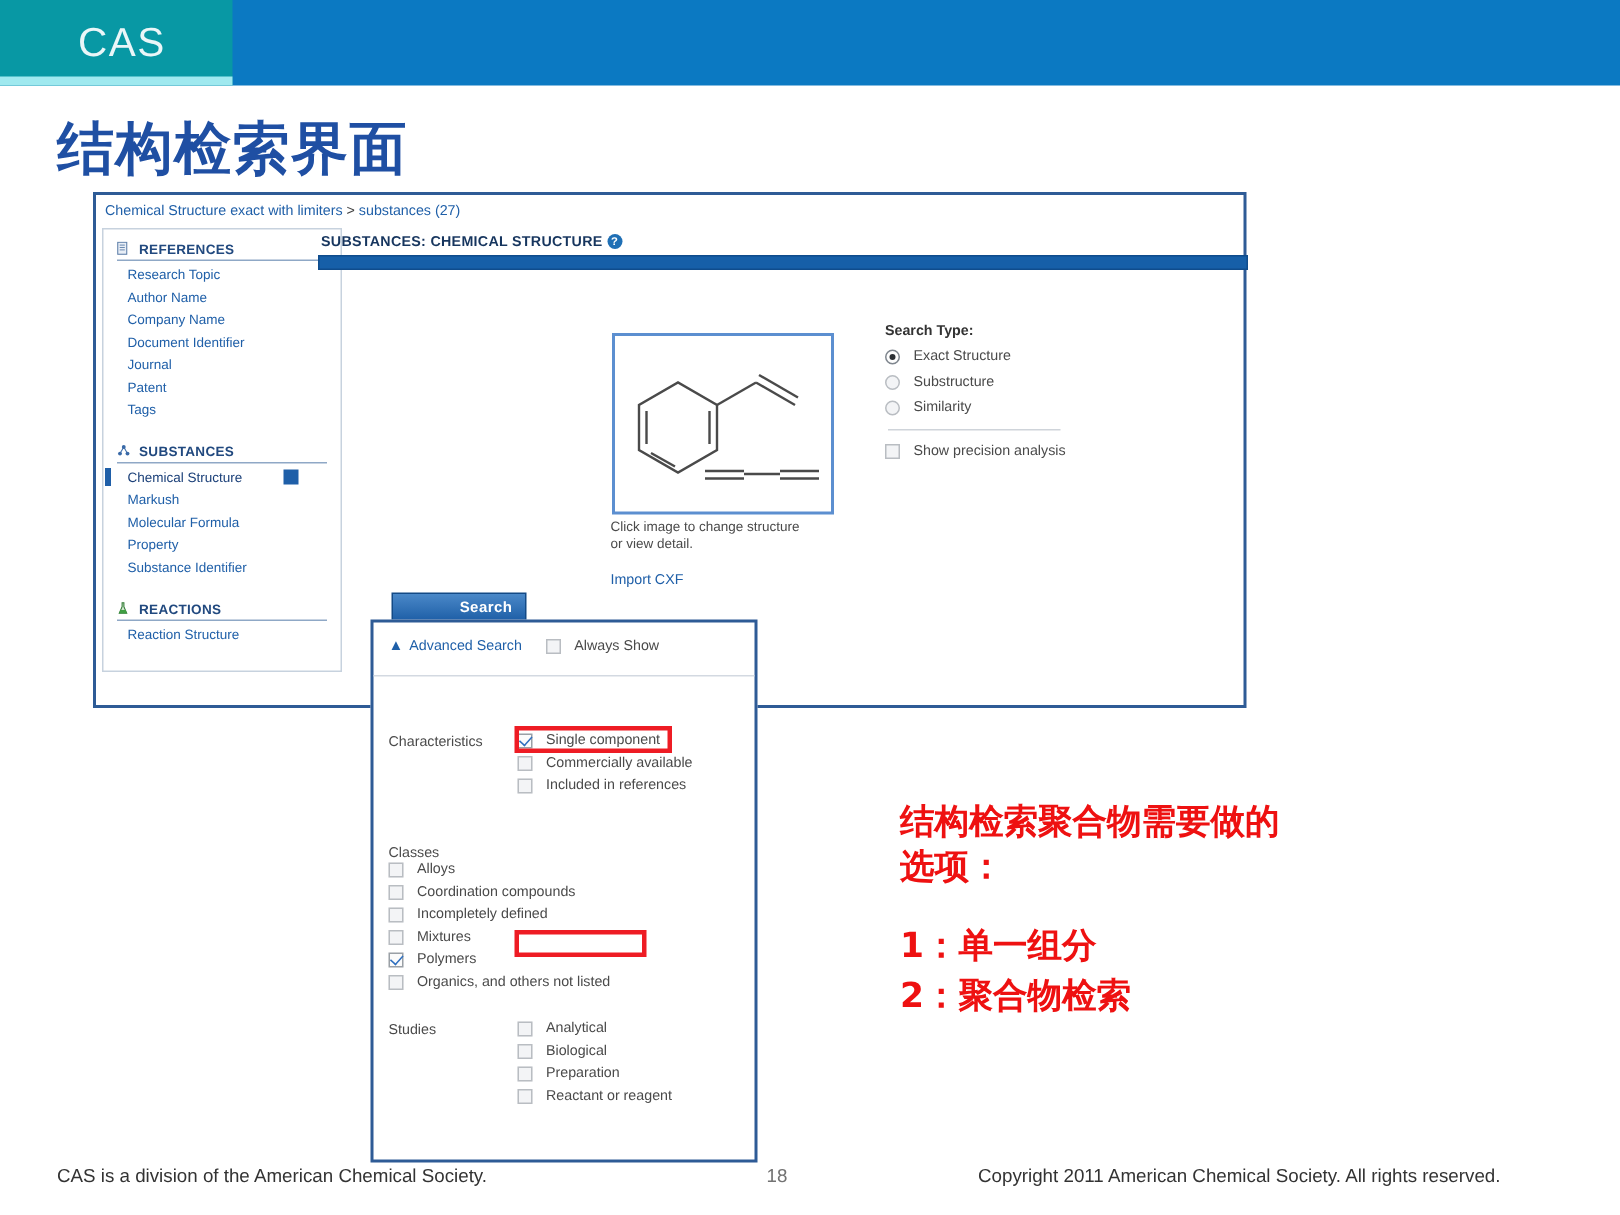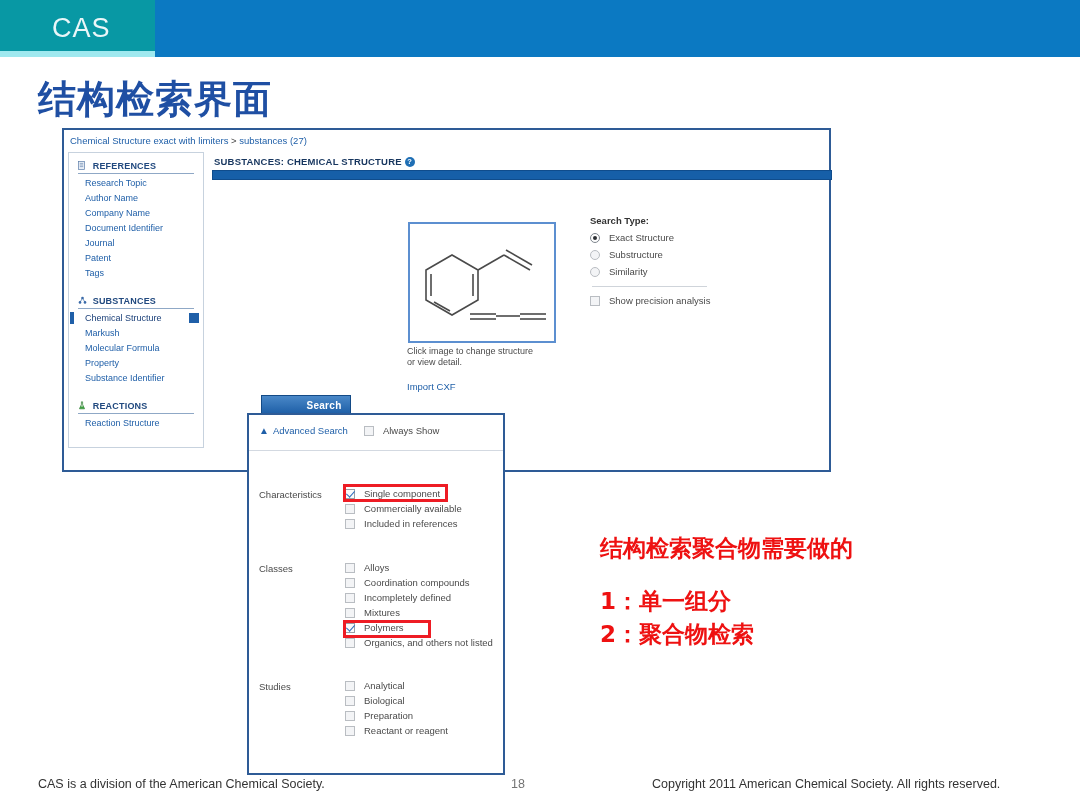--- a/index.html
+++ b/index.html
@@ -39,21 +39,21 @@
   .breadcrumb {
     position: absolute; left: 6px; top: 5px;
     font-size: 9.5px; color: #1f5fa8;
     white-space: nowrap;
   }
   .breadcrumb .sep { color: #444; }
 
   
   .side {
     position: absolute; left: 4px; top: 22px;
-    width: 136px; height: 296px;
+    width: 160px; height: 296px;
     border: 1px solid #c7d2de; background: #fff;
   }
   .side-sec {
     position: relative; margin: 8px 9px 0 9px;
     padding-bottom: 2px;
     border-bottom: 1px solid #8fa8c6;
     font-size: 9px; font-weight: bold; color: #21497f;
     letter-spacing: .2px;
   }
   .side-sec .sec-ico {
@@ -350,21 +350,21 @@
           <span class="cbox"></span>
           <span class="cbox-lb">Commercially available</span>
         </div>
         <div class="cbox-row">
           <span class="cbox"></span>
           <span class="cbox-lb">Included in references</span>
         </div>
       </div>
     </div>
 
-    <div class="grp" style="left:10px; top:147px;">
+    <div class="grp" style="left:10px; top:147px;flex-direction:column;">
       <div class="grp-lb">Classes</div>
       <div class="grp-items">
         <div class="cbox-row">
           <span class="cbox"></span>
           <span class="cbox-lb">Alloys</span>
         </div>
         <div class="cbox-row">
           <span class="cbox"></span>
           <span class="cbox-lb">Coordination compounds</span>
         </div>
@@ -408,20 +408,21 @@
         </div>
       </div>
     </div>
 
     <div class="hl" style="left:94px; top:69px; width:105px; height:18px;"></div>
     <div class="hl" style="left:94px; top:205px; width:88px; height:18px;"></div>
   </div>
 
   <div class="annot">
     <div class="annot-l1">结构检索聚合物需要做的</div>
+    <div class="annot-l2">选项：</div>
     <div class="annot-n">1：单一组分</div>
     <div class="annot-n" style="margin-top:0;">2：聚合物检索</div>
   </div>
 
   <div class="footer-left">CAS is a division of the American Chemical Society.</div>
   <div class="footer-page">18</div>
   <div class="footer-right">Copyright 2011 American Chemical Society. All rights reserved.</div>
 
 </div>
 

